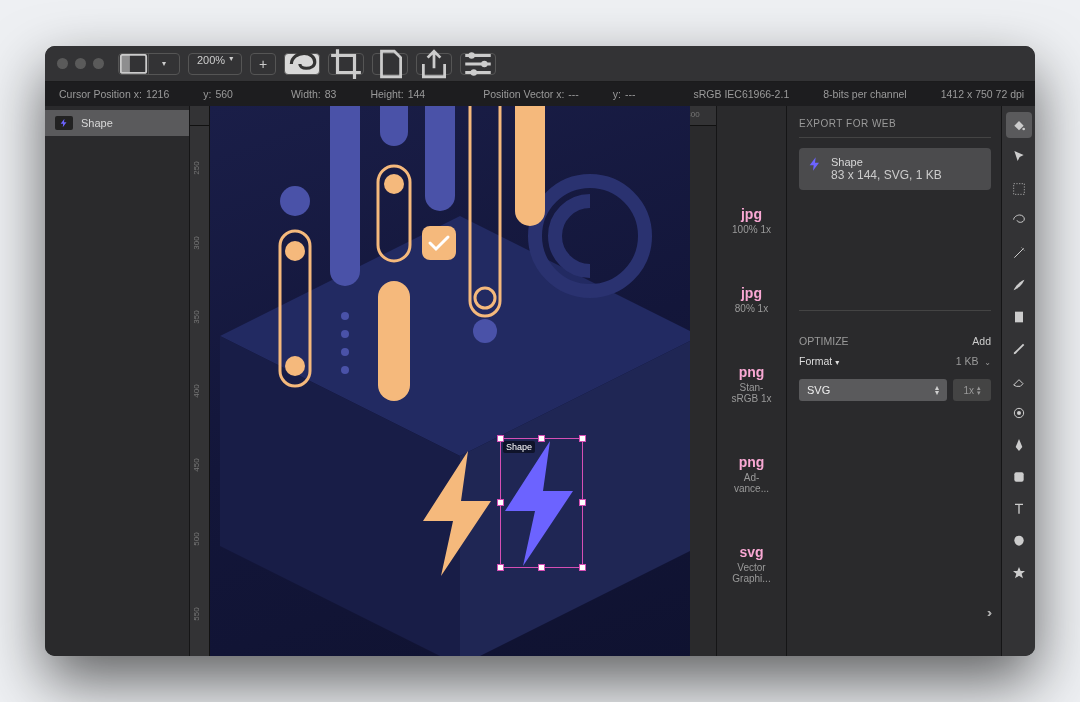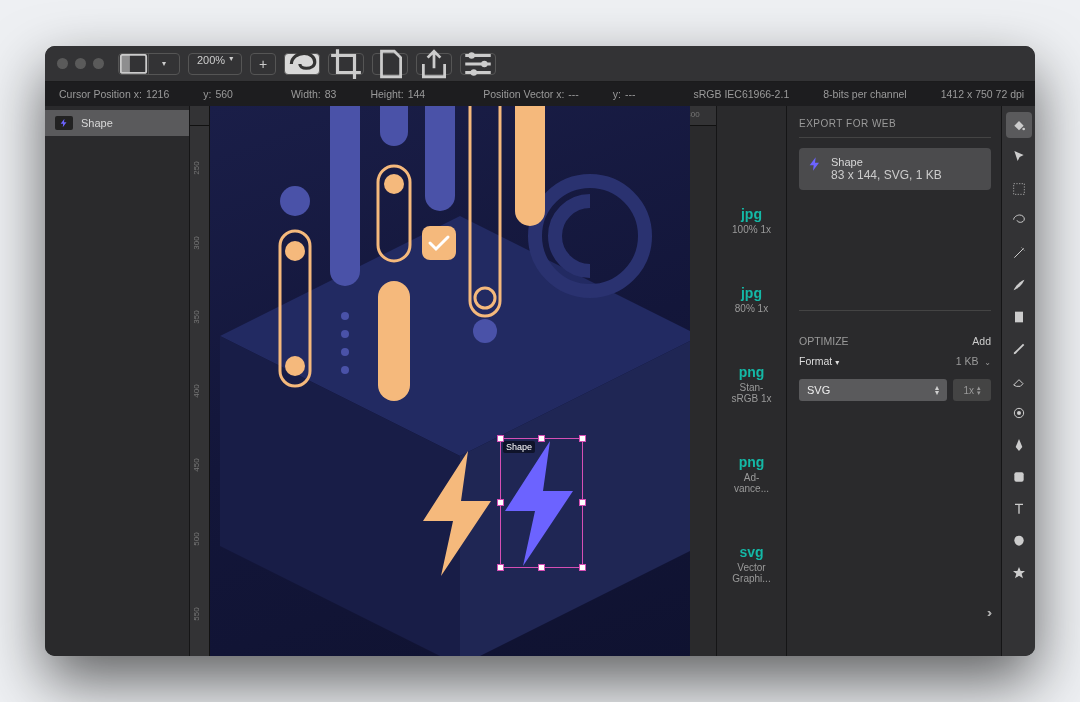--- a/index.html
+++ b/index.html
@@ -56,21 +56,21 @@
   .ruler-v{position:absolute;left:0;top:20px;bottom:0;width:20px;background:var(--bg2);border-right:1px solid #111;color:#777;font-size:8px}
   .ruler-v span{position:absolute;left:2px;writing-mode:vertical-rl;transform:translateY(-50%) rotate(180deg)}
   .corner{position:absolute;left:0;top:0;width:20px;height:20px;background:var(--bg2);border-right:1px solid #111;border-bottom:1px solid #111}
   .art{position:absolute;left:20px;top:0px;width:480px;height:560px;background:linear-gradient(160deg,#1a1e48 0%,#13163a 50%,#0f1230 100%);overflow:hidden}
   .art svg{position:absolute;left:0;top:0}
   .selbox{position:absolute;border:1px solid var(--sel)}
   .handle{position:absolute;width:7px;height:7px;background:#fff;border:1px solid var(--sel)}
   .sel-lbl{position:absolute;font-size:9px;color:#fff;background:rgba(0,0,0,0.5);padding:1px 3px;border-radius:2px}
   
   .strip{width:70px;background:var(--bg);border-left:1px solid #151516;display:flex;flex-direction:column;align-items:center;padding-top:100px;gap:50px;color:var(--dim);font-size:10px;text-align:center}
-  .strip .fmt{font-weight:700;font-size:14px;color:#14b8a6;margin-bottom:2px}
+  .strip .fmt{font-weight:700;font-size:14px;color:#f9a8d4;margin-bottom:2px}
   
   .panel{width:215px;background:var(--bg);border-left:1px solid #151516;display:flex;flex-direction:column;position:relative;padding:8px 10px 8px 12px;color:var(--text)}
   .phead{font-size:10px;color:var(--dim);letter-spacing:0.5px;margin:4px 0 8px}
   .sep{height:1px;background:#444;margin-bottom:10px}
   .card{background:#4b4b4d;border-radius:4px;padding:8px;display:flex;gap:8px;align-items:flex-start}
   .card .cico{width:16px}
   .card .ctxt{font-size:11px}
   .card .csub{font-size:12px;color:#ccc}
   .prow{display:flex;justify-content:space-between;align-items:center;margin:14px 0 6px;font-size:10.5px;color:var(--dim)}
   .sel-ctl{display:flex;align-items:center;gap:6px;margin-top:6px}

